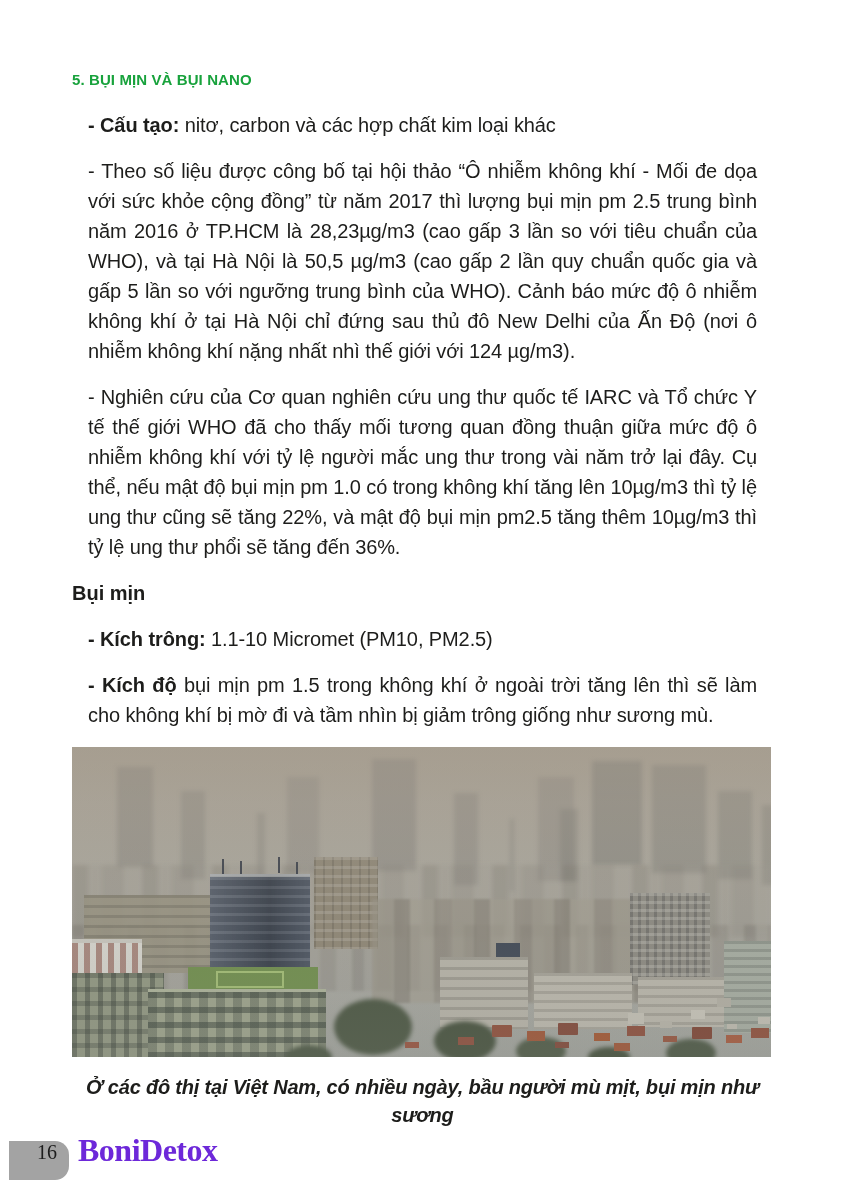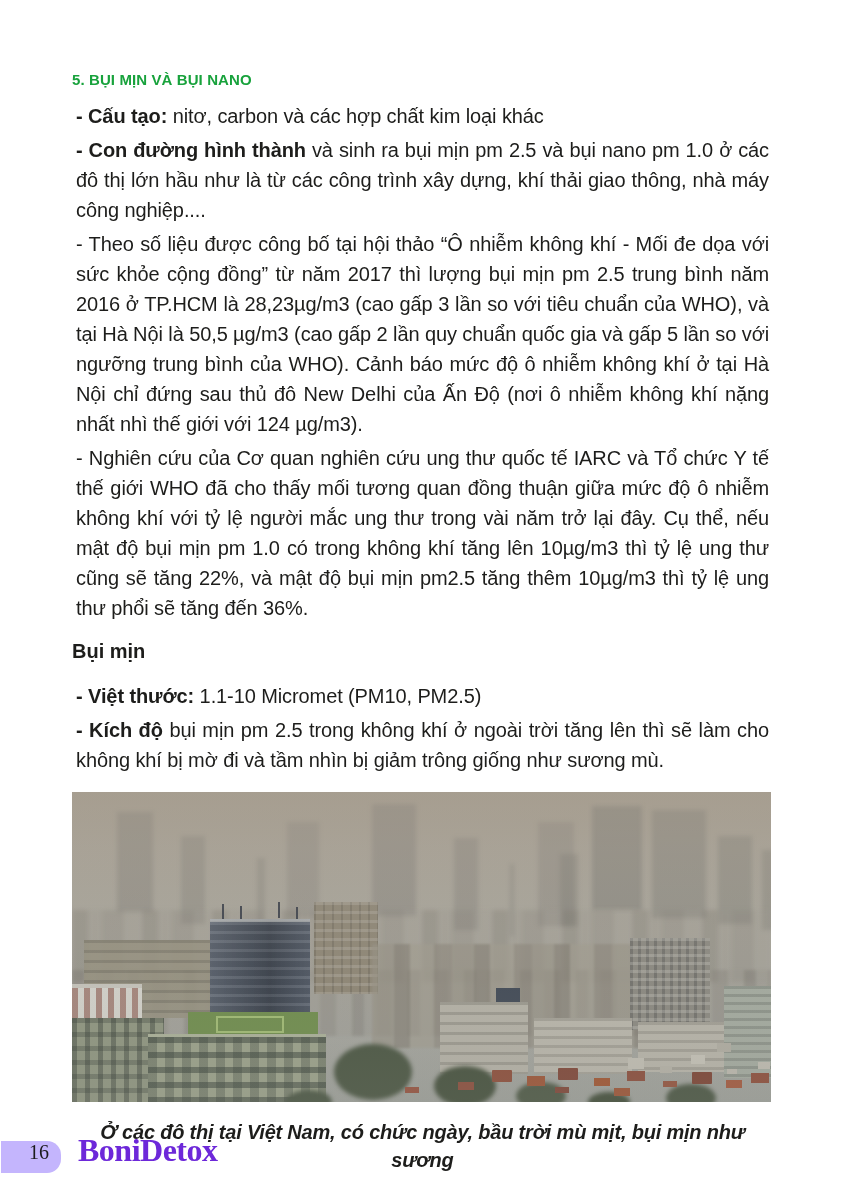--- a/index.html
+++ b/index.html
@@ -2,21 +2,21 @@
 <html><head>
 <meta charset="utf-8">
 <style>
   html,body{margin:0;padding:0;background:#ffffff;}
   body{width:845px;height:1200px;overflow:hidden;}
   .page{position:relative;width:845px;height:1200px;background:#ffffff;
         font-family:"Liberation Sans",sans-serif;color:#1d1d1b;}
   .content{position:absolute;left:72px;top:66px;width:701px;}
   .heading{margin:0 0 7px 0;font-size:15px;line-height:28px;font-weight:bold;
            color:#18a23c;letter-spacing:0.1px;}
-  p.body{margin:4px;font-size:20px;line-height:30px;text-align:justify;letter-spacing:-0.1px;}
+  p.body{margin:16px;font-size:20px;line-height:30px;text-align:justify;letter-spacing:-0.1px;}
   p.body b{letter-spacing:-0.1px;}
   .subheading{margin:13px 0 15px 0;font-size:20px;line-height:30px;font-weight:bold;}
   
   .photo{position:relative;width:699px;height:310px;margin:17px 0 0 0;overflow:hidden;
          background:#a7a49a;}
   .photo div{position:absolute;}
   .ph-sky{inset:0;background:linear-gradient(180deg,#a49b8c 0%,#a8a296 18%,#a9a69c 45%,#a5a59e 75%,#9da09a 100%);}
   .ph-far-l{left:45px;top:20px;width:36px;height:100px;background:rgba(118,115,110,.35);
     box-shadow:58px 18px 0 -6px rgba(118,115,110,.32),126px 32px 0 -14px rgba(118,115,110,.30),168px 8px 0 -2px rgba(118,115,110,.28);
     filter:blur(2px);}
@@ -69,50 +69,49 @@
   .ph-trees{left:262px;top:252px;width:78px;height:56px;background:#46523e;border-radius:50%;filter:blur(2px);
     box-shadow:92px 14px 0 -8px #414d39,168px 24px 0 -14px #4a5642,-64px 30px 0 -16px #475340,236px 30px 0 -18px #3f4b37,318px 26px 0 -14px #475340;}
   .ph-roofs{left:420px;top:278px;width:20px;height:12px;background:#8c4a36;border-radius:1px;
     box-shadow:34px 5px 0 -1px #9c5132,66px -2px 0 0 #7e4334,100px 6px 0 -2px #a0522d,134px 0 0 -1px #8a4a38,168px 8px 0 -3px #93503a,200px 2px 0 0 #7b4030,232px 8px 0 -2px #a3563a,258px 2px 0 -1px #8c4a36,-36px 10px 0 -2px #8a4a38,-90px 14px 0 -3px #954f3b,120px 16px 0 -2px #9c5132,60px 14px 0 -3px #7e4334;}
   .ph-houses{left:556px;top:266px;width:16px;height:11px;background:#c2bfb4;
     box-shadow:30px 6px 0 -2px #b5b2a7,62px -4px 0 -1px #c6c3b8,96px 8px 0 -3px #bcb9ae,128px 2px 0 -2px #c0bdb2,88px -16px 0 -1px #b0ada2;}
   .ph-haze{inset:0;background:linear-gradient(180deg,rgba(170,162,150,.40) 0%,rgba(169,165,156,.16) 38%,rgba(162,160,152,.10) 62%,rgba(152,152,146,.22) 100%);}
   
   .caption{margin:16px 0 0 0;font-size:20px;line-height:28px;font-style:italic;font-weight:600;
            text-align:center;letter-spacing:-0.2px;}
-  .page-pill{position:absolute;left:1px;top:1141px;width:60px;height:32px;background:#c4b5fd;
+  .page-pill{position:absolute;left:9px;top:1141px;width:60px;height:39px;background:#a3a3a3;
              border-radius:0 14px 14px 0;}
   .page-pill::before{content:"";position:absolute;left:10px;top:0;width:56px;height:23px;
              background:#8cb85a;border-radius:0 14px 14px 0;z-index:-1;}
   .page-pill span{display:block;text-align:center;padding-left:16px;
              font-family:"Liberation Serif",serif;font-size:20px;line-height:23px;color:#1c1c1c;}
   .brand{position:absolute;left:78px;top:1130px;font-family:"Liberation Serif",serif;
          font-weight:bold;font-size:32px;line-height:40px;color:#6d28d9;letter-spacing:-0.5px;}
 </style>
 </head>
 <body>
 
 <div class="page">
   <div class="content">
 
     <h2 class="heading">5. BỤI MỊN VÀ BỤI NANO</h2>
 
     <p class="body"><b>- Cấu tạo:</b><span> nitơ, carbon và các hợp chất kim loại khác</span></p>
 
-    <p class="body"><b>- Con đường hình thành</b><span> và sinh ra bụi mịn pm 2.5 và bụi nano pm 1.0 ở các đô thị lớn hầu như là từ các công trình xây dựng, khí thải giao thông, nhà máy công nghiệp....</span></p>
 
     <p class="body">- Theo số liệu được công bố tại hội thảo “Ô nhiễm không khí - Mối đe dọa với sức khỏe cộng đồng” từ năm 2017 thì lượng bụi mịn pm 2.5 trung bình năm 2016 ở TP.HCM là 28,23µg/m3 (cao gấp 3 lần so với tiêu chuẩn của WHO), và tại Hà Nội là 50,5 µg/m3 (cao gấp 2 lần quy chuẩn quốc gia và gấp 5 lần so với ngưỡng trung bình của WHO). Cảnh báo mức độ ô nhiễm không khí ở tại Hà Nội chỉ đứng sau thủ đô New Delhi của Ấn Độ (nơi ô nhiễm không khí nặng nhất nhì thế giới với 124 µg/m3).</p>
 
     <p class="body">- Nghiên cứu của Cơ quan nghiên cứu ung thư quốc tế IARC và Tổ chức Y tế thế giới WHO đã cho thấy mối tương quan đồng thuận giữa mức độ ô nhiễm không khí với tỷ lệ người mắc ung thư trong vài năm trở lại đây. Cụ thể, nếu mật độ bụi mịn pm 1.0 có trong không khí tăng lên 10µg/m3 thì tỷ lệ ung thư cũng sẽ tăng 22%, và mật độ bụi mịn pm2.5 tăng thêm 10µg/m3 thì tỷ lệ ung thư phổi sẽ tăng đến 36%.</p>
 
     <h3 class="subheading">Bụi mịn</h3>
 
-    <p class="body"><b>- Việt thước:</b><span> 1.1-10 Micromet (PM10, PM2.5)</span></p>
+    <p class="body"><b>- Kích trông:</b><span> 1.1-10 Micromet (PM10, PM2.5)</span></p>
 
-    <p class="body"><b>- Kích độ</b><span> bụi mịn pm 2.5 trong không khí ở ngoài trời tăng lên thì sẽ làm cho không khí bị mờ đi và tầm nhìn bị giảm trông giống như sương mù.</span></p>
+    <p class="body"><b>- Kích độ</b><span> bụi mịn pm 1.5 trong không khí ở ngoài trời tăng lên thì sẽ làm cho không khí bị mờ đi và tầm nhìn bị giảm trông giống như sương mù.</span></p>
 
     <figure class="photo" style="margin-left:0;margin-right:0;">
       <div class="ph-sky"></div>
       <div class="ph-far-l"></div>
       <div class="ph-far-c"></div>
       <div class="ph-far-r"></div>
       <div class="ph-mid1"></div>
       <div class="ph-mid2"></div>
       <div class="ph-beige-l"></div>
       <div class="ph-antenna"></div>
@@ -128,20 +127,20 @@
       <div class="ph-white-l"></div>
       <div class="ph-wing"></div>
       <div class="ph-court"></div>
       <div class="ph-green"></div>
       <div class="ph-trees"></div>
       <div class="ph-roofs"></div>
       <div class="ph-houses"></div>
       <div class="ph-haze"></div>
     </figure>
 
-    <p class="caption">Ở các đô thị tại Việt Nam, có chức ngày, bầu trời mù mịt, bụi mịn như sương</p>
+    <p class="caption">Ở các đô thị tại Việt Nam, có nhiều ngày, bầu người mù mịt, bụi mịn như sương</p>
   </div>
 
   <div class="page-pill">
     <span>16</span>
   </div>
   <div class="brand">BoniDetox</div>
 </div>
 
 </body></html>

